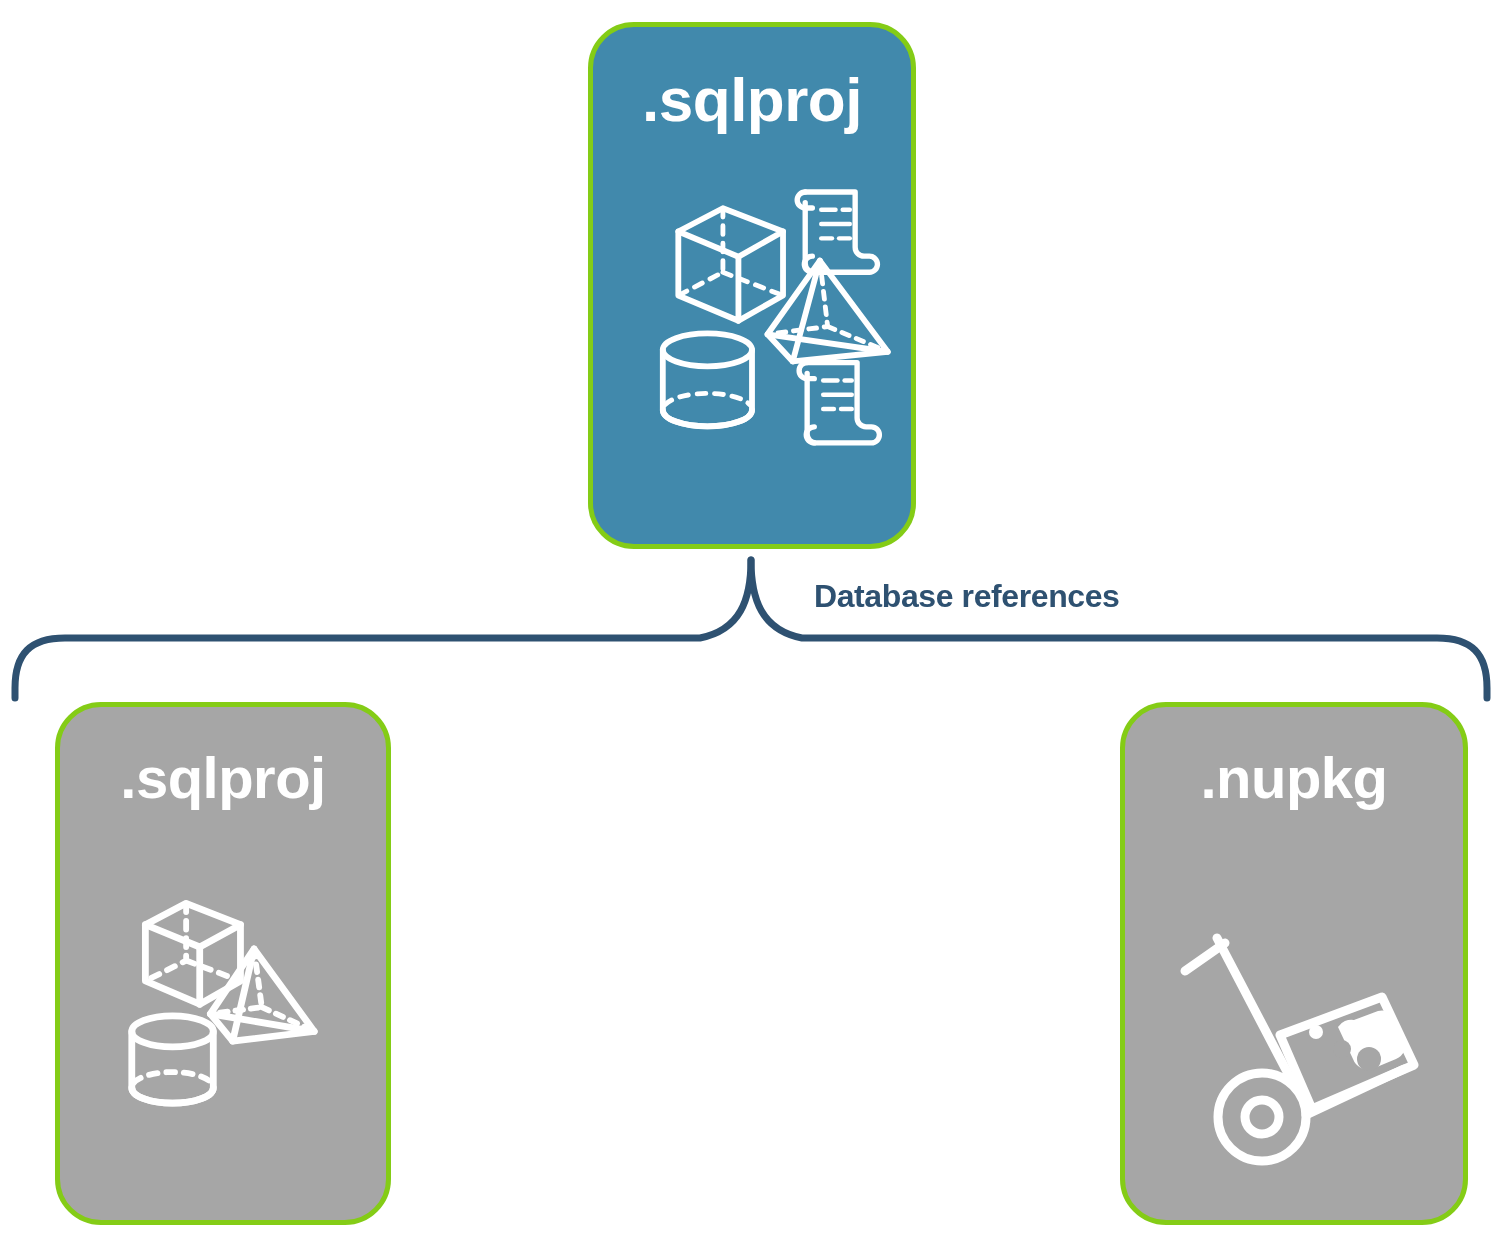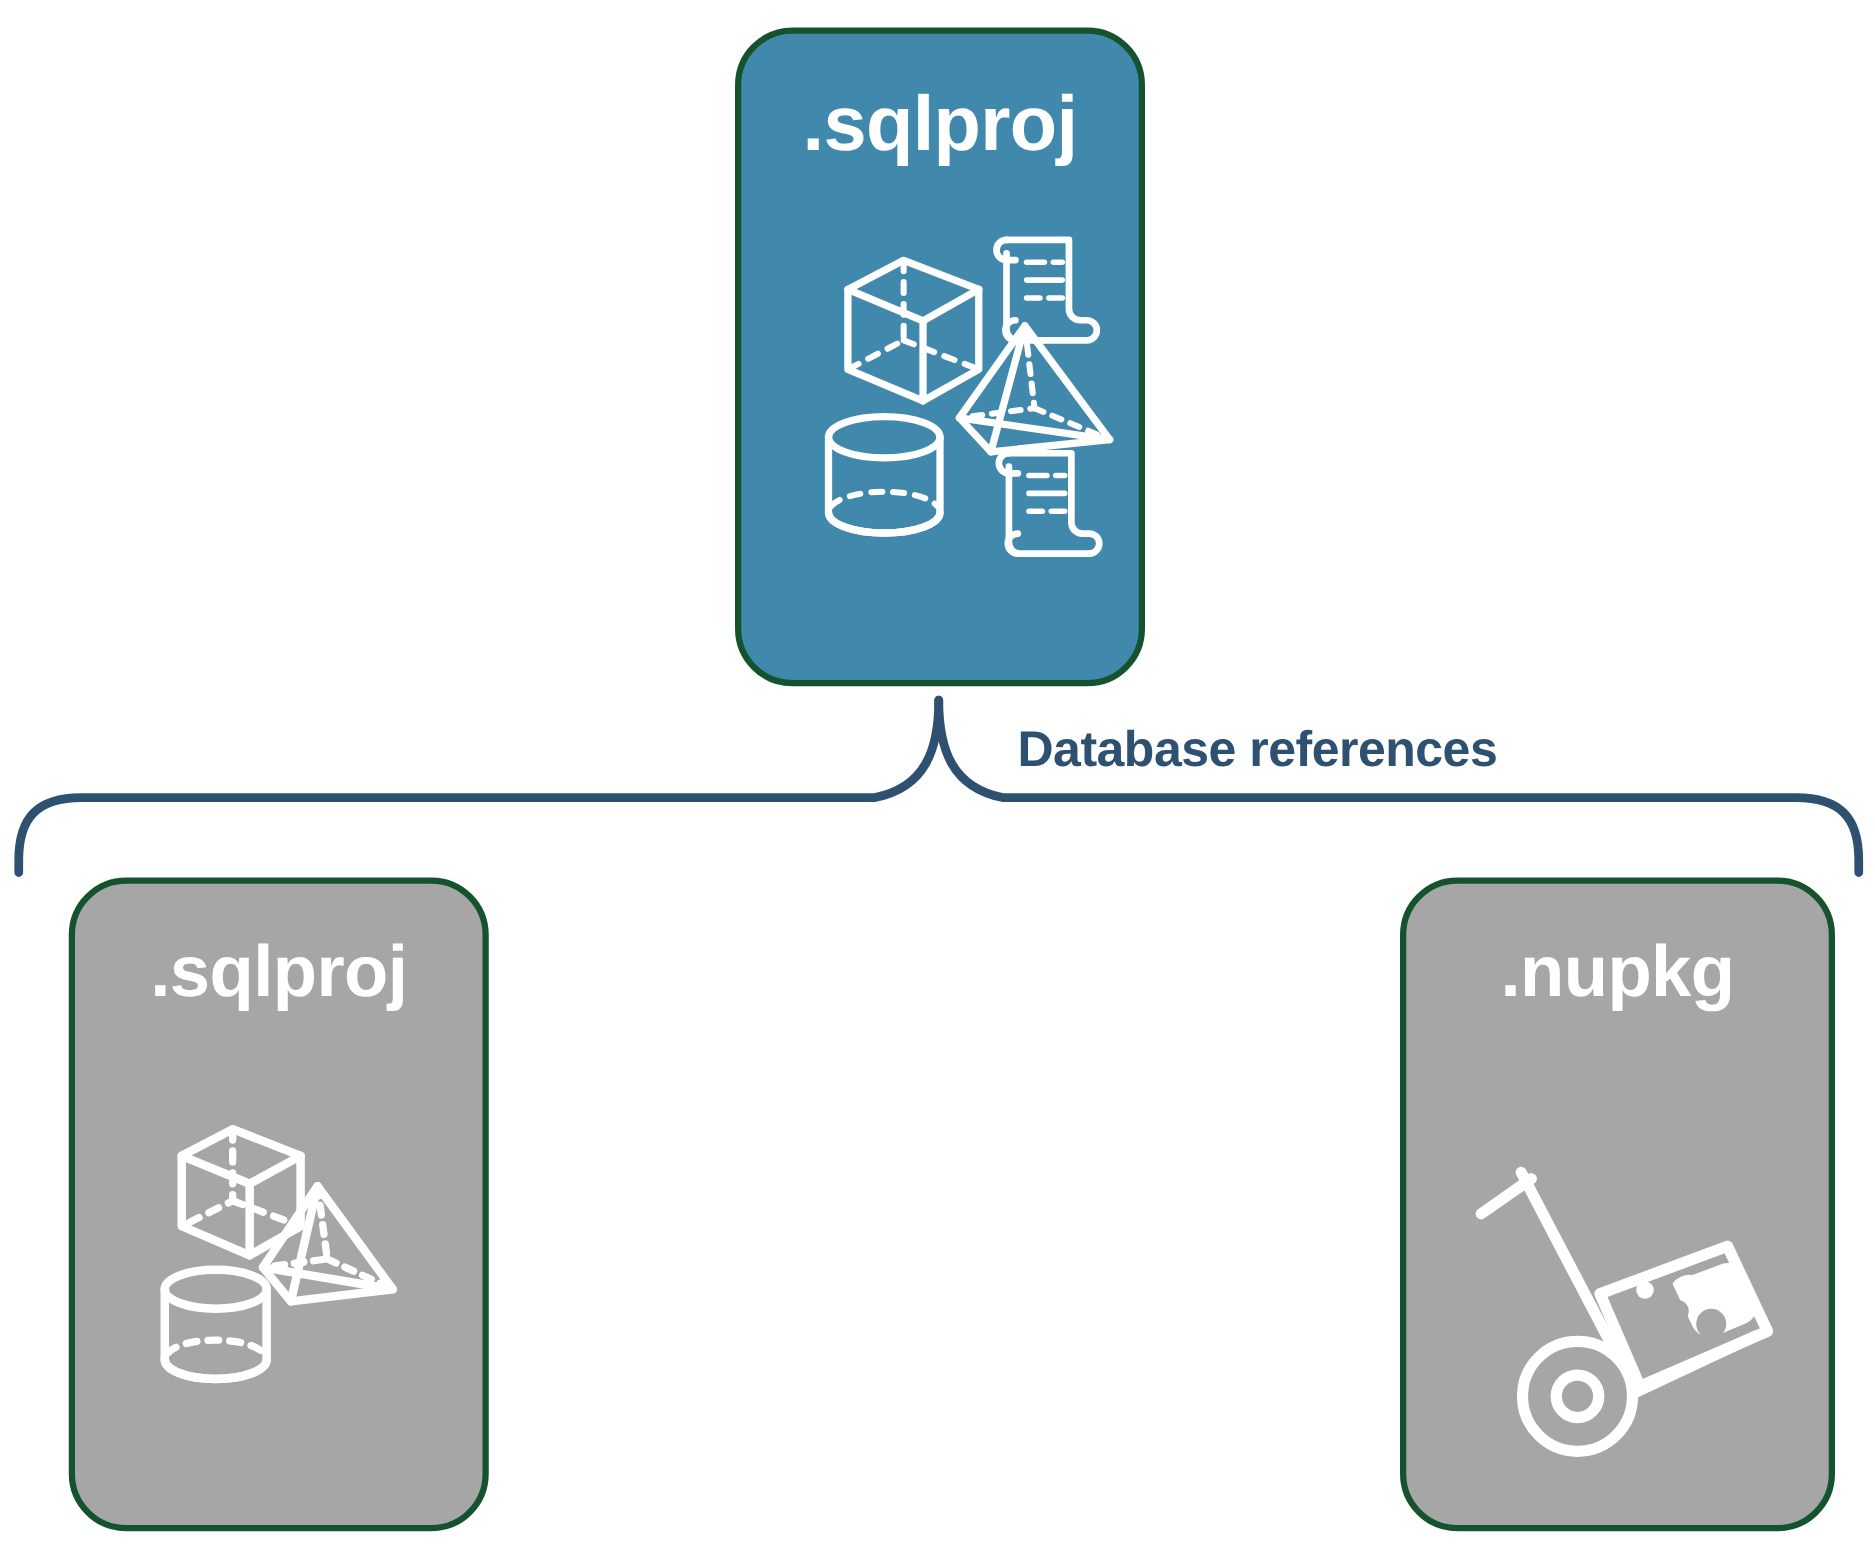--- a/index.html
+++ b/index.html
@@ -14,21 +14,21 @@
     position: relative;
     width: 1500px;
     height: 1250px;
     background: #ffffff;
     overflow: hidden;
   }
 
   .card {
     position: absolute;
     box-sizing: border-box;
-    border: 5px solid #14532d;
+    border: 5px solid #84cc16;
     border-radius: 46px;
     display: flex;
     flex-direction: column;
     align-items: center;
   }
   .card.primary {
     background: #4189ac;
   }
   .card.secondary {
     background: #a6a6a6;
@@ -105,21 +105,21 @@
     pointer-events: none;
   }
   #connector svg { display: block; }
 
   
   #ref-label {
     position: absolute;
     left: 814px;
     top: 578px;
     color: #2e5171;
-    font-size: 40px;
+    font-size: 32px;
     font-weight: bold;
     letter-spacing: -0.4px;
     white-space: nowrap;
     user-select: none;
   }
 </style>
 </head>
 <body>
 
 <div id="canvas">

